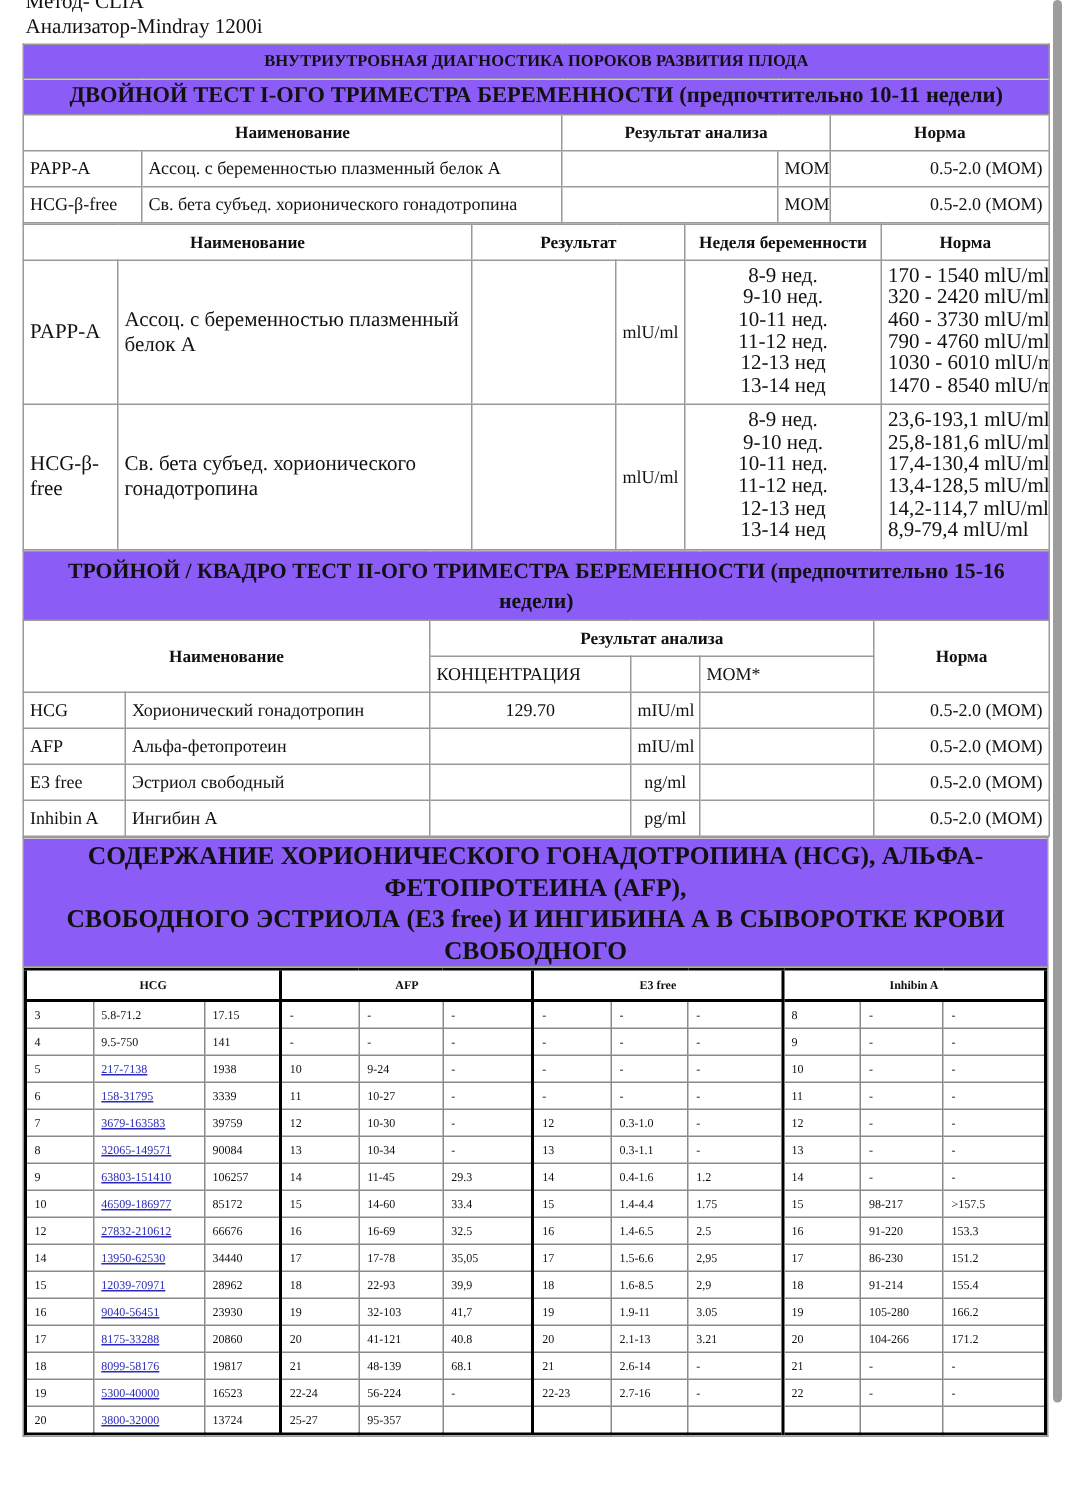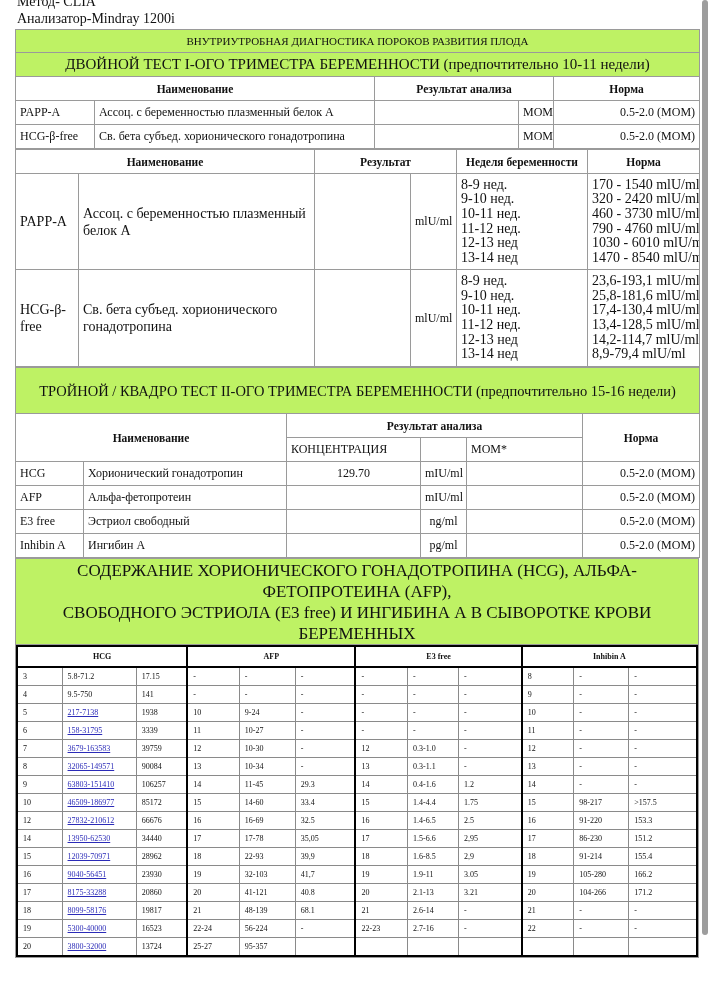--- a/index.html
+++ b/index.html
@@ -6,29 +6,29 @@
   body {
     width:713px; height:1000px; overflow:hidden; position:relative;
     font-family:"Liberation Serif", "DejaVu Serif", serif; color:#111;
   }
   .pre { position:absolute; left:17px; font-size:14px; line-height:16px; }
   .pre.l1 { top:-6px; }
   .pre.l2 { top:11px; }
   .sheet { position:absolute; left:15px; top:29px; width:684px; }
   table { border-collapse:collapse; width:100%; table-layout:fixed; }
   td, th { border:1px solid #9a9a9a; padding:0 4px; font-size:12px; font-weight:normal; overflow:hidden; white-space:nowrap; }
-  .grey { background:#bef264; text-align:center; font-weight:normal; }
+  .grey { background:#8b5cf6; text-align:center; font-weight:bold; }
   .g1 { height:22px; font-size:11px; }
   .g2 { height:23px; font-size:15px; }
   .hdr th { font-weight:bold; font-size:11.5px; text-align:center; height:23px; }
   .row td { height:23px; }
   .r { text-align:right; }
   .c { text-align:center; }
   .big td { font-size:14px; vertical-align:middle; }
-  .wks { text-align:left; line-height:14.6px; font-size:12px; }
+  .wks { text-align:center; line-height:14.6px; font-size:12px; }
   .norm { text-align:left; line-height:14.6px; font-size:12px; }
   .t3 { height:45px; font-size:14.5px; line-height:20px; white-space:normal; }
   .t4 { height:85px; font-size:17px; line-height:21px; white-space:normal;margin-left:32px; }
   
   .dwrap { padding:0; border:1px solid #9a9a9a; }
   .dt { border-collapse:collapse; width:100%; table-layout:fixed; border:2px solid #000; }
   .dt td, .dt th { border:1px solid #8a8a8a; font-size:8px; height:17px; padding:0 0 0 5px; font-family:"Liberation Serif", serif; }
   .dt th { font-weight:bold; text-align:center; padding:0; }
   .dt .gh th { height:19px; border-bottom:2px solid #000; border-top:2px solid #000; }
   .dt .sh th { height:19px; border-bottom:2px solid #000; font-size:7.5px; }
@@ -203,21 +203,21 @@
   </tbody>
     </table>
 
   <table>
     <tbody>
         <tr>
           <td class="grey t4">
       <div>СОДЕРЖАНИЕ ХОРИОНИЧЕСКОГО ГОНАДОТРОПИНА (HCG), АЛЬФА-</div>
       <div>ФЕТОПРОТЕИНА (AFP),</div>
       <div>СВОБОДНОГО ЭСТРИОЛА (E3 free) И ИНГИБИНА А В СЫВОРОТКЕ КРОВИ</div>
-      <div>БЕРЕМЕННЫХ</div>
+      <div>СВОБОДНОГО</div>
     </td>
         </tr>
     <tr>
           <td class="dwrap">
       <table class="dt" id="ref-table">
         <colgroup>
           <col style="width:45px">
                 <col style="width:74px">
                 <col style="width:51px">
           <col style="width:52px">

